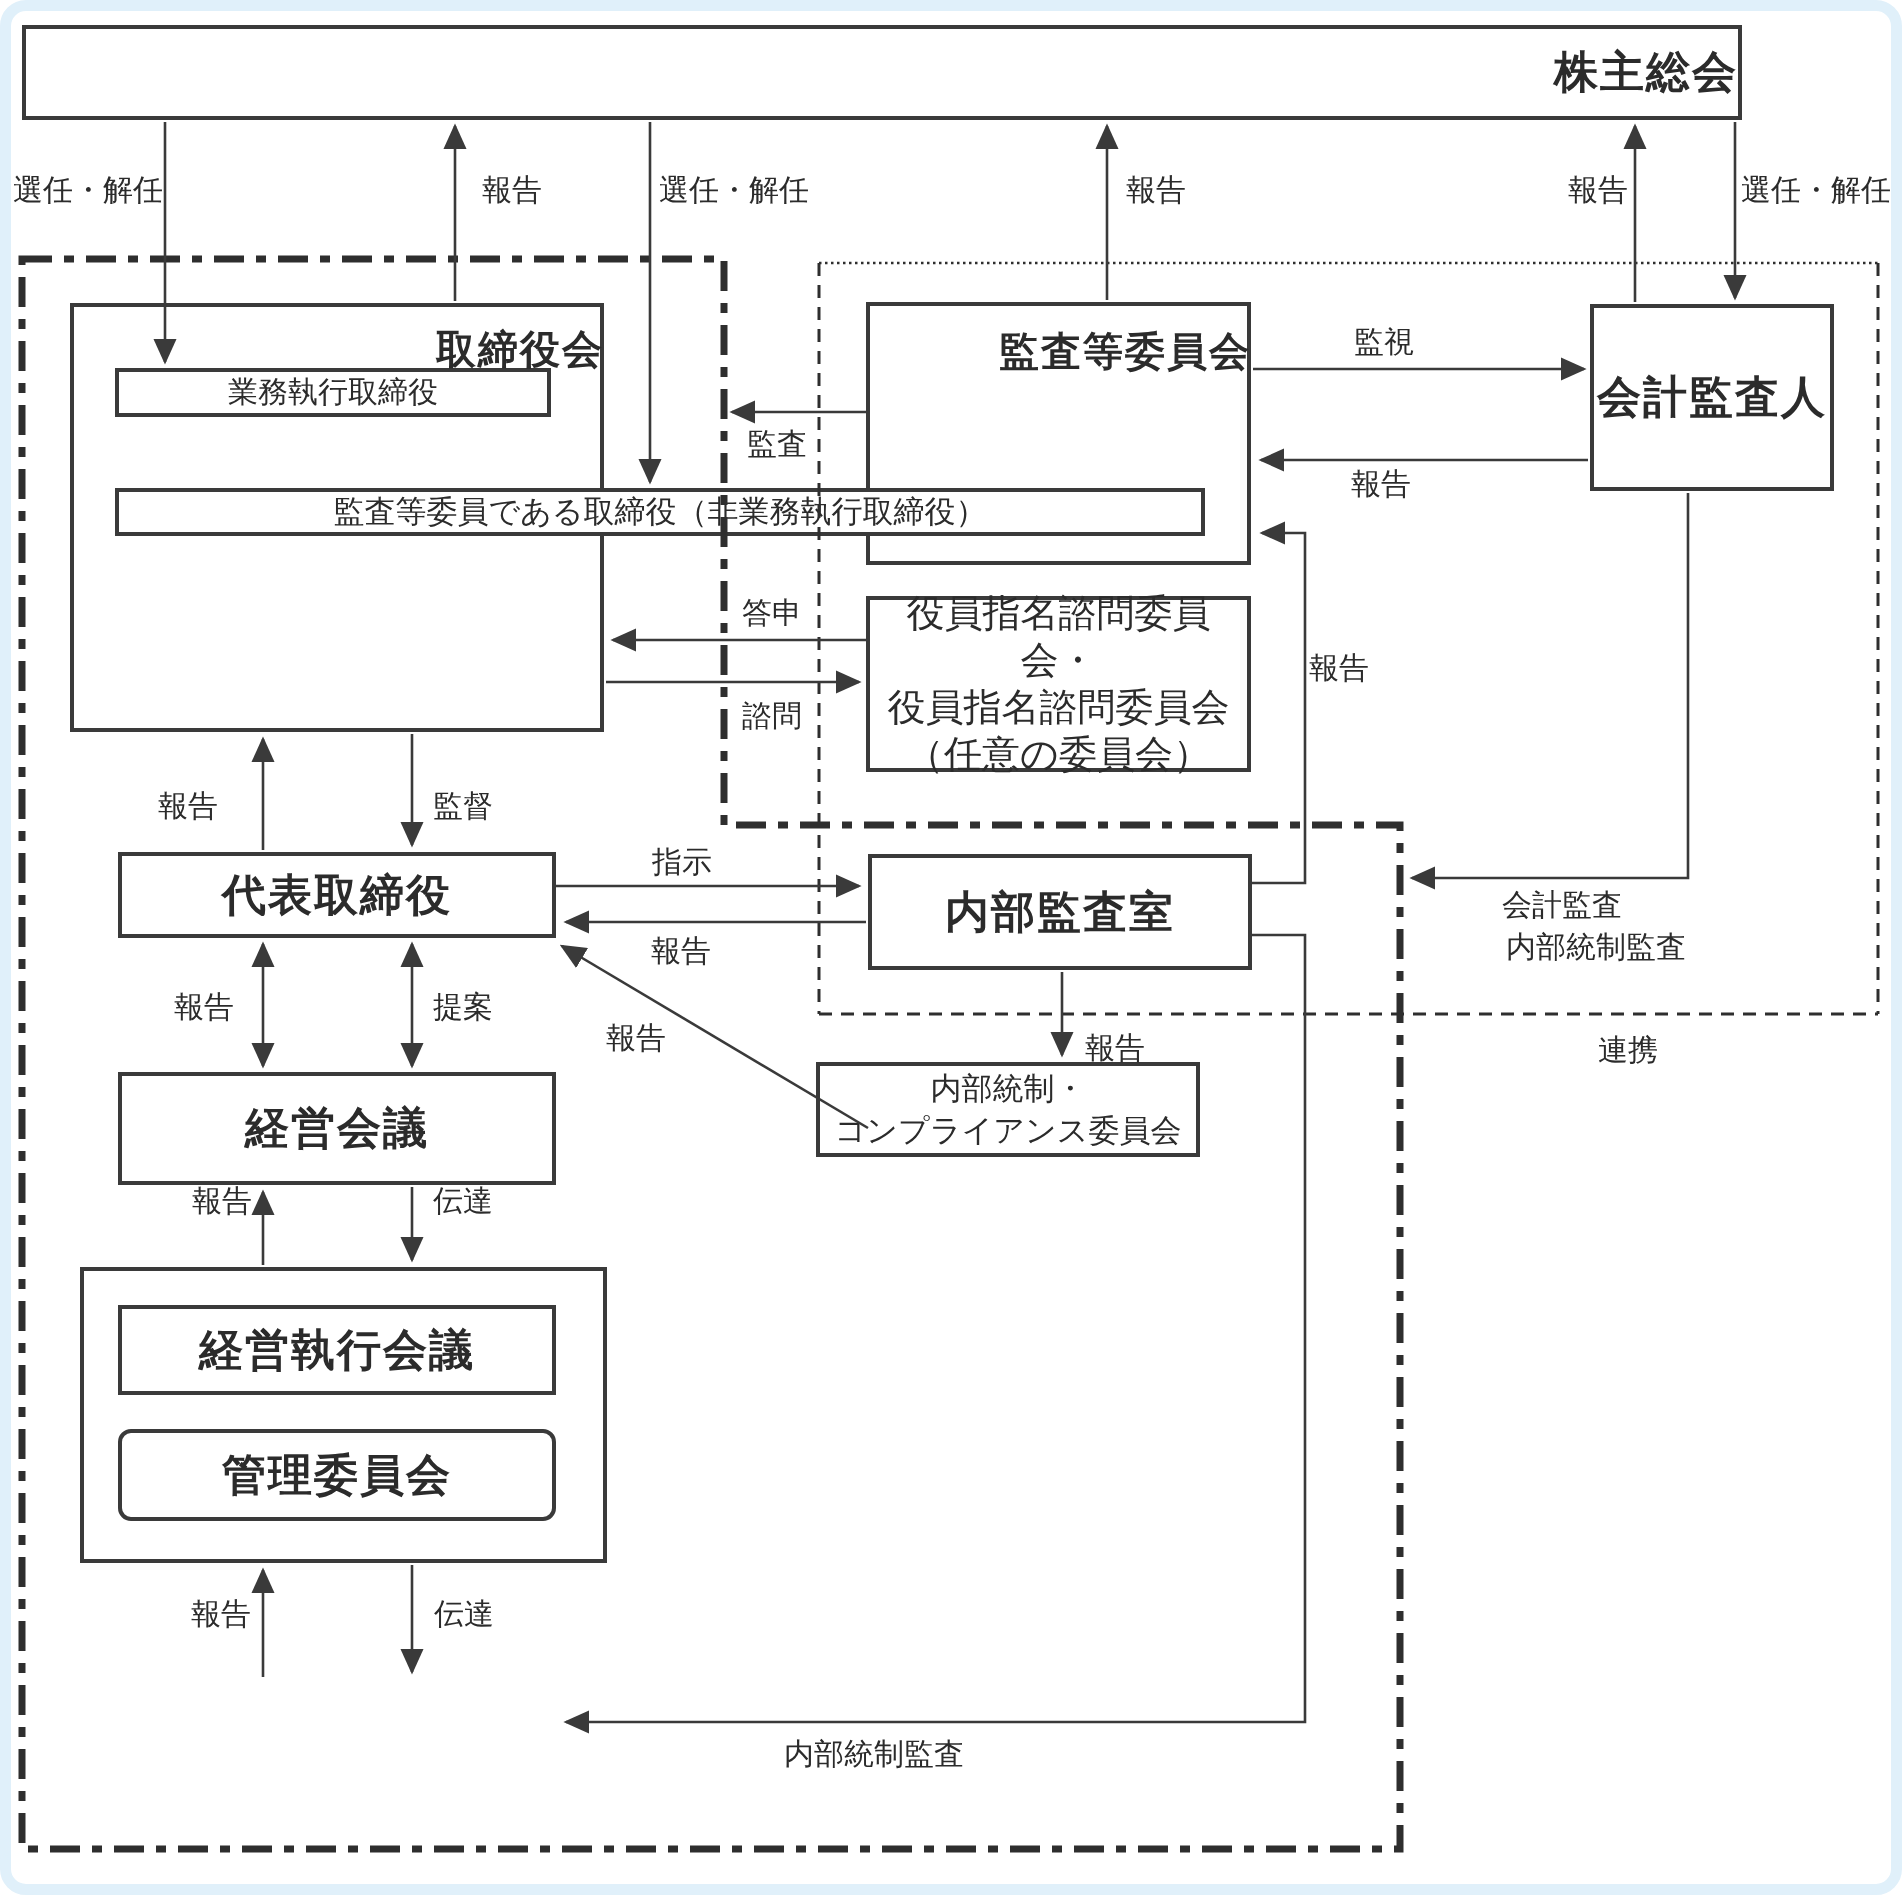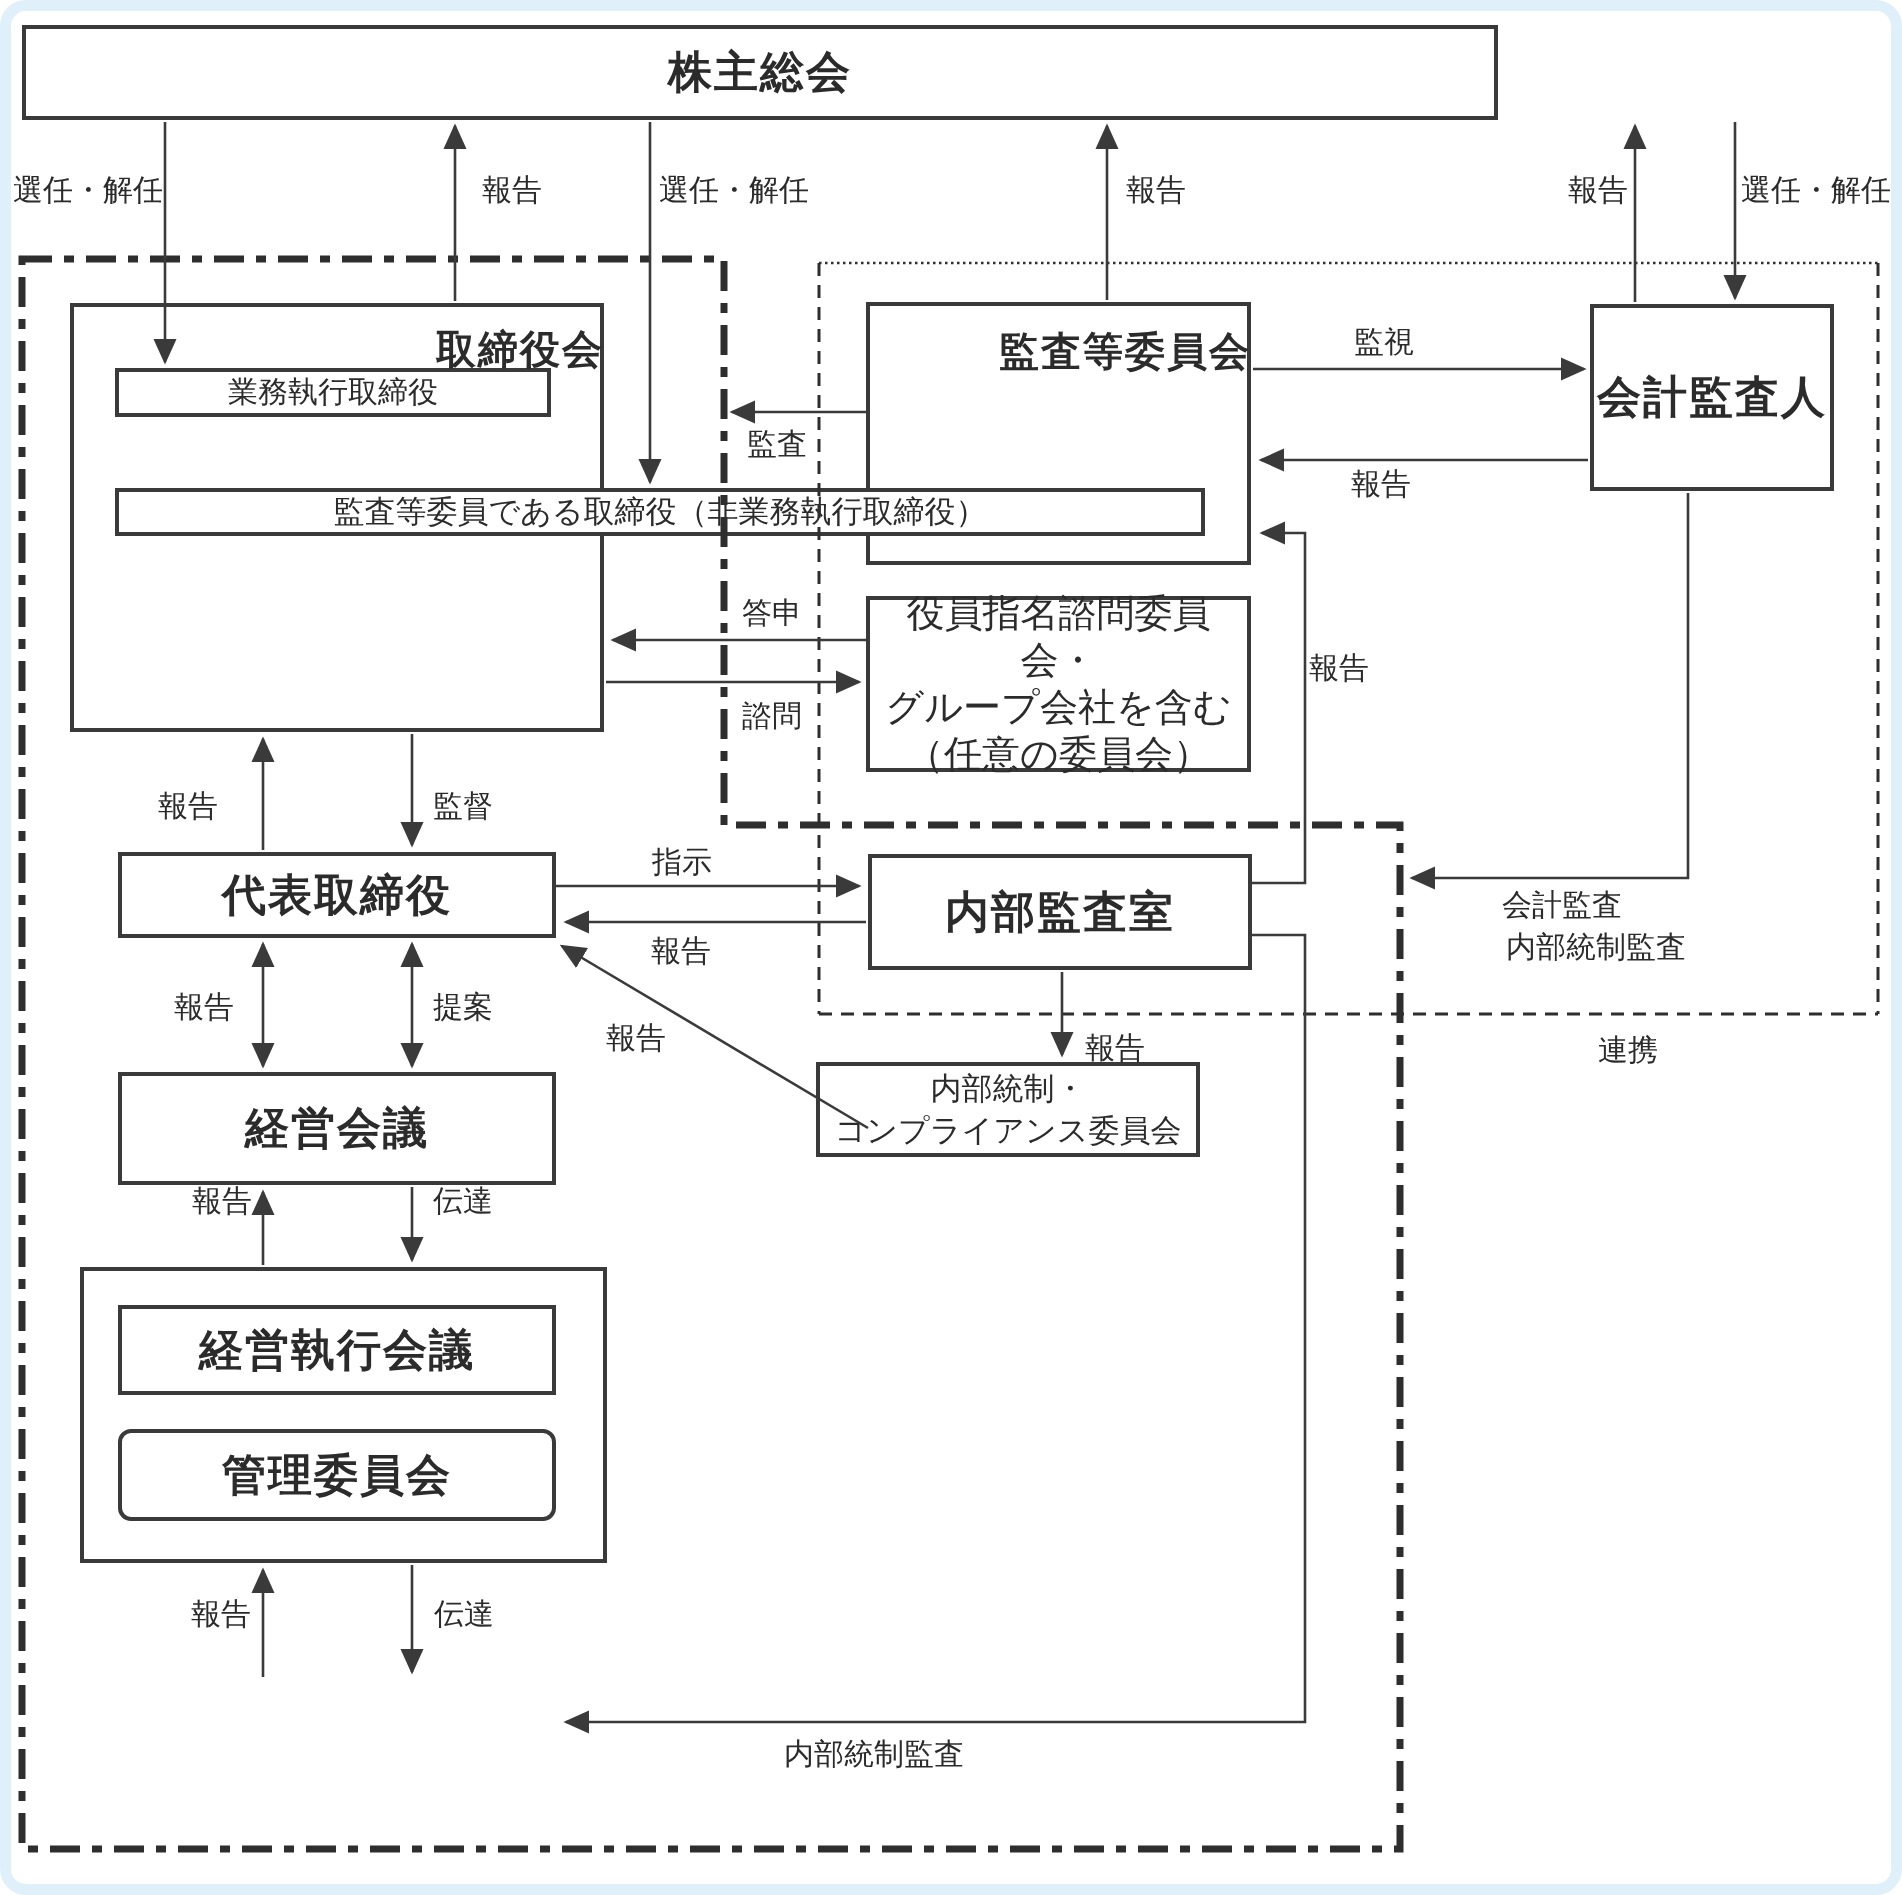--- a/index.html
+++ b/index.html
@@ -50,21 +50,21 @@
   }
   #wires{position:absolute;left:0;top:0;z-index:20;pointer-events:none;}
   
   #audit-members-bar{z-index:15;}
 </style>
 </head>
 <body>
 
 <div id="canvas">
 
-  <div class="node title44" id="shareholders" style="left:22px;top:25px;width:1476px;height:95px;">
+  <div class="node title44" id="shareholders" style="left:22px;top:25px;width:1720px;height:95px;align-items:flex-end;">
     <span>株主総会</span>
   </div>
 
   <div class="node" id="board" style="left:70px;top:303px;width:534px;height:429px;"></div>
   <div class="floating-title" style="left:70px;top:322px;width:534px;">
     <span>取締役会</span>
   </div>
 
   <div class="node txt30" id="exec-directors" style="left:115px;top:368px;width:436px;height:49px;">
     <span>業務執行取締役</span>
@@ -78,21 +78,21 @@
   <div class="node title44" id="accounting-auditor" style="left:1590px;top:304px;width:244px;height:187px;">
     <span>会計監査人</span>
   </div>
 
   <div class="node txt31" id="audit-members-bar" style="left:115px;top:488px;width:1090px;height:48px;">
     <span>監査等委員である取締役（非業務執行取締役）</span>
   </div>
 
   <div class="node txt38" id="advisory" style="left:866px;top:596px;width:385px;height:176px;">
     <span>役員指名諮問委員会・</span>
-    <span>グループ会社を含む</span>
+    <span>役員指名諮問委員会</span>
     <span>（任意の委員会）</span>
   </div>
 
   <div class="node title44" id="ceo" style="left:118px;top:852px;width:438px;height:86px;">
     <span>代表取締役</span>
   </div>
 
   <div class="node title44" id="internal-audit" style="left:868px;top:854px;width:384px;height:116px;">
     <span>内部監査室</span>
   </div>

